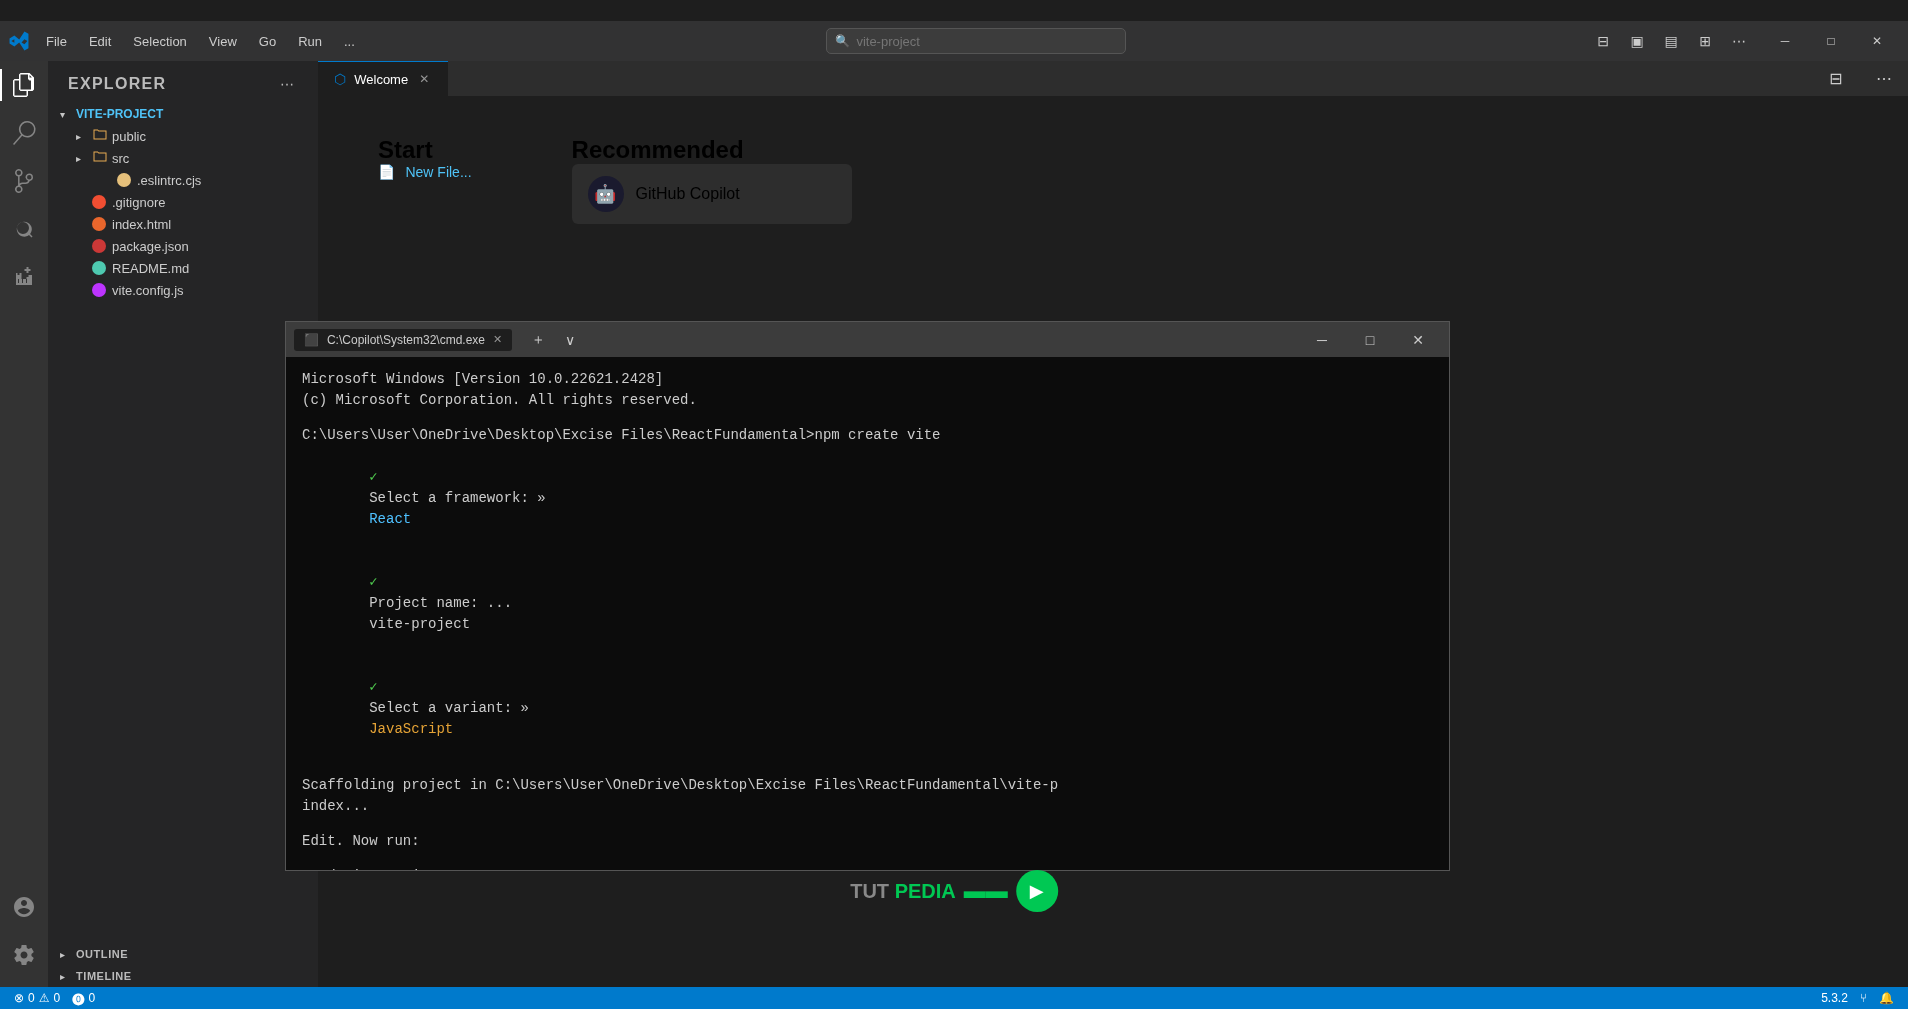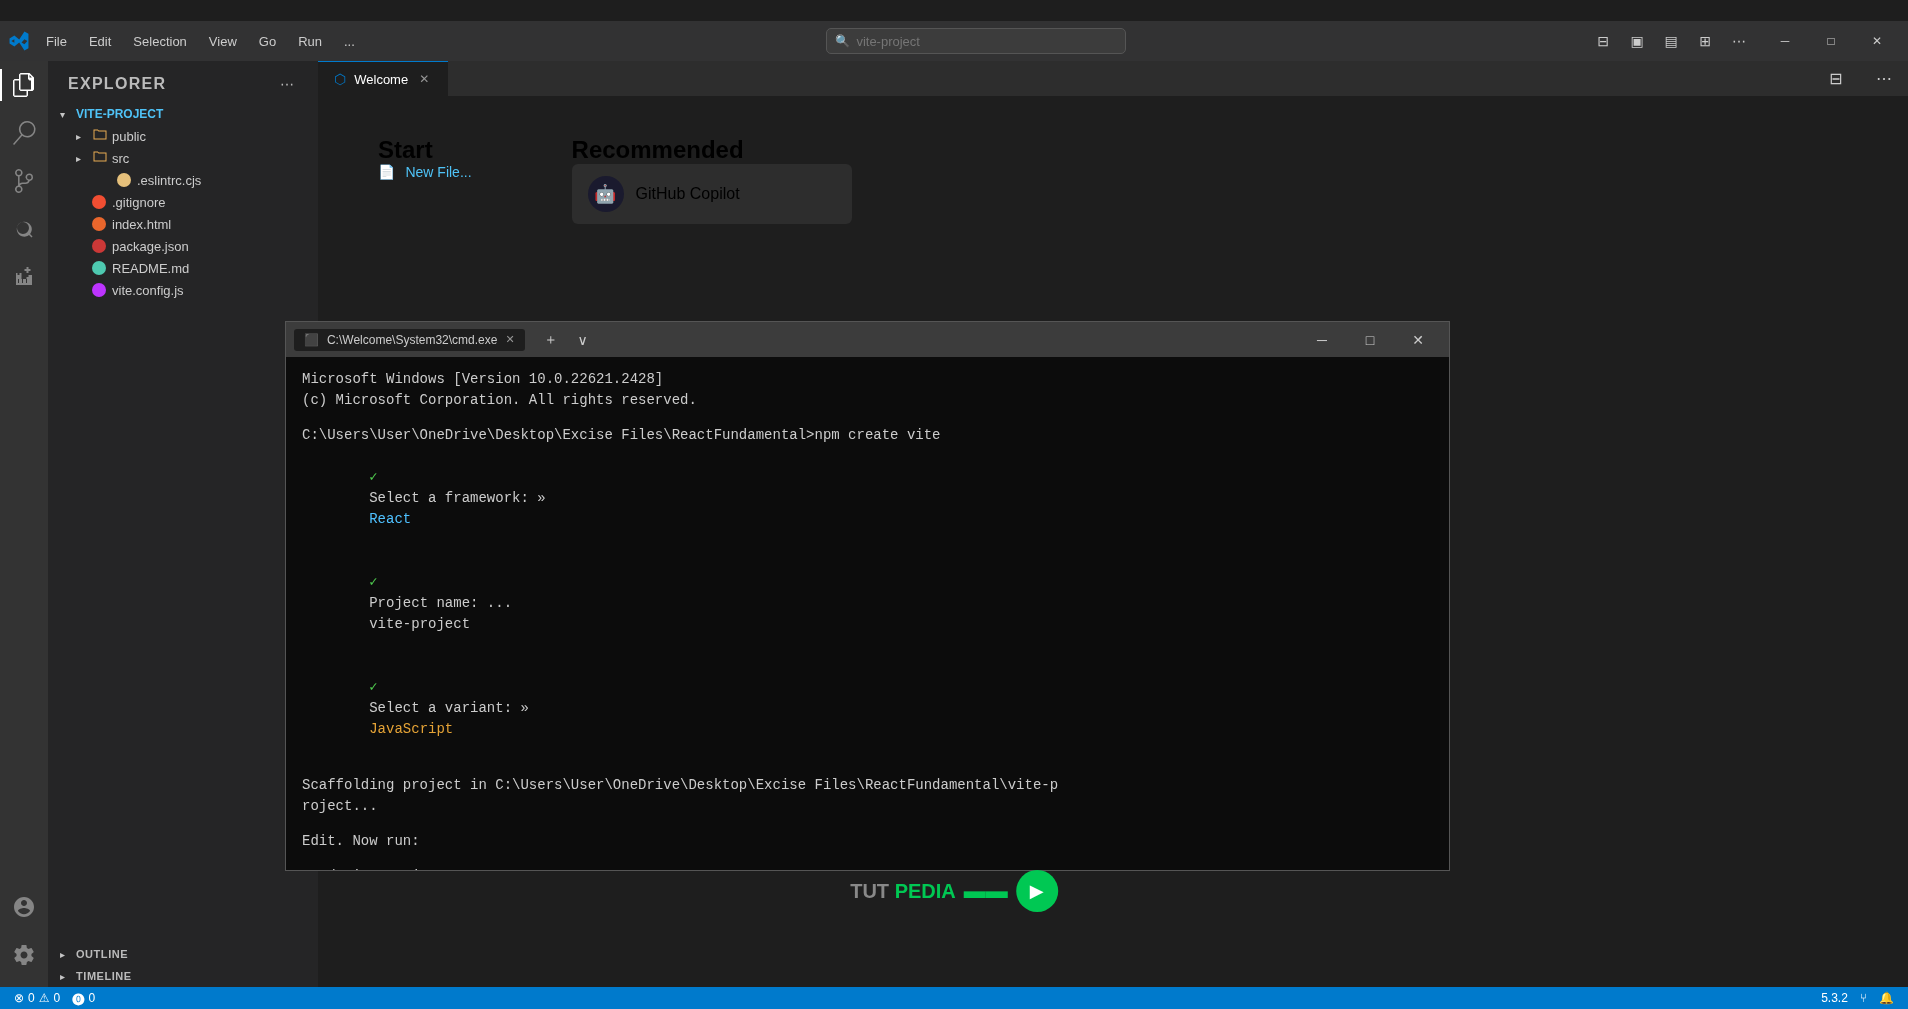--- a/index.html
+++ b/index.html
@@ -605,21 +605,21 @@
         </div>
       </div>
     </div>
   </div>
 
   <div class="terminal-overlay">
 
     <div class="terminal-title-bar">
       <div class="terminal-tab">
         <span class="terminal-tab-icon">⬛</span>
-        <span>C:\Welcome\System32\cmd.exe</span>
+        <span>C:\Copilot\System32\cmd.exe</span>
         <span class="terminal-tab-close">✕</span>
       </div>
       <div class="terminal-actions">
         <div class="terminal-action">＋</div>
         <div class="terminal-action">∨</div>
       </div>
       <div class="terminal-spacer"></div>
       <div class="terminal-window-btns">
         <div class="term-win-btn">─</div>
         <div class="term-win-btn">□</div>
@@ -642,21 +642,21 @@
         <span>Project name: ... </span>
         <span style="color:#cccccc;">vite-project</span>
       </div>
       <div class="term-line term-white">
         <span style="color:#4ec94e;">✓ </span>
         <span>Select a variant: » </span>
         <span style="color:#e5a336;">JavaScript</span>
       </div>
       <div class="term-line" style="height:14px;"></div>
       <div class="term-line term-white">Scaffolding project in C:\Users\User\OneDrive\Desktop\Excise Files\ReactFundamental\vite-p</div>
-      <div class="term-line term-white">roject...</div>
+      <div class="term-line term-white">index...</div>
       <div class="term-line" style="height:14px;"></div>
       <div class="term-line term-white">Edit. Now run:</div>
       <div class="term-line" style="height:14px;"></div>
       <div class="term-line term-white">  cd vite-project</div>
 
     </div>
   </div>
 
   <div class="watermark">
     <div class="watermark-text">

